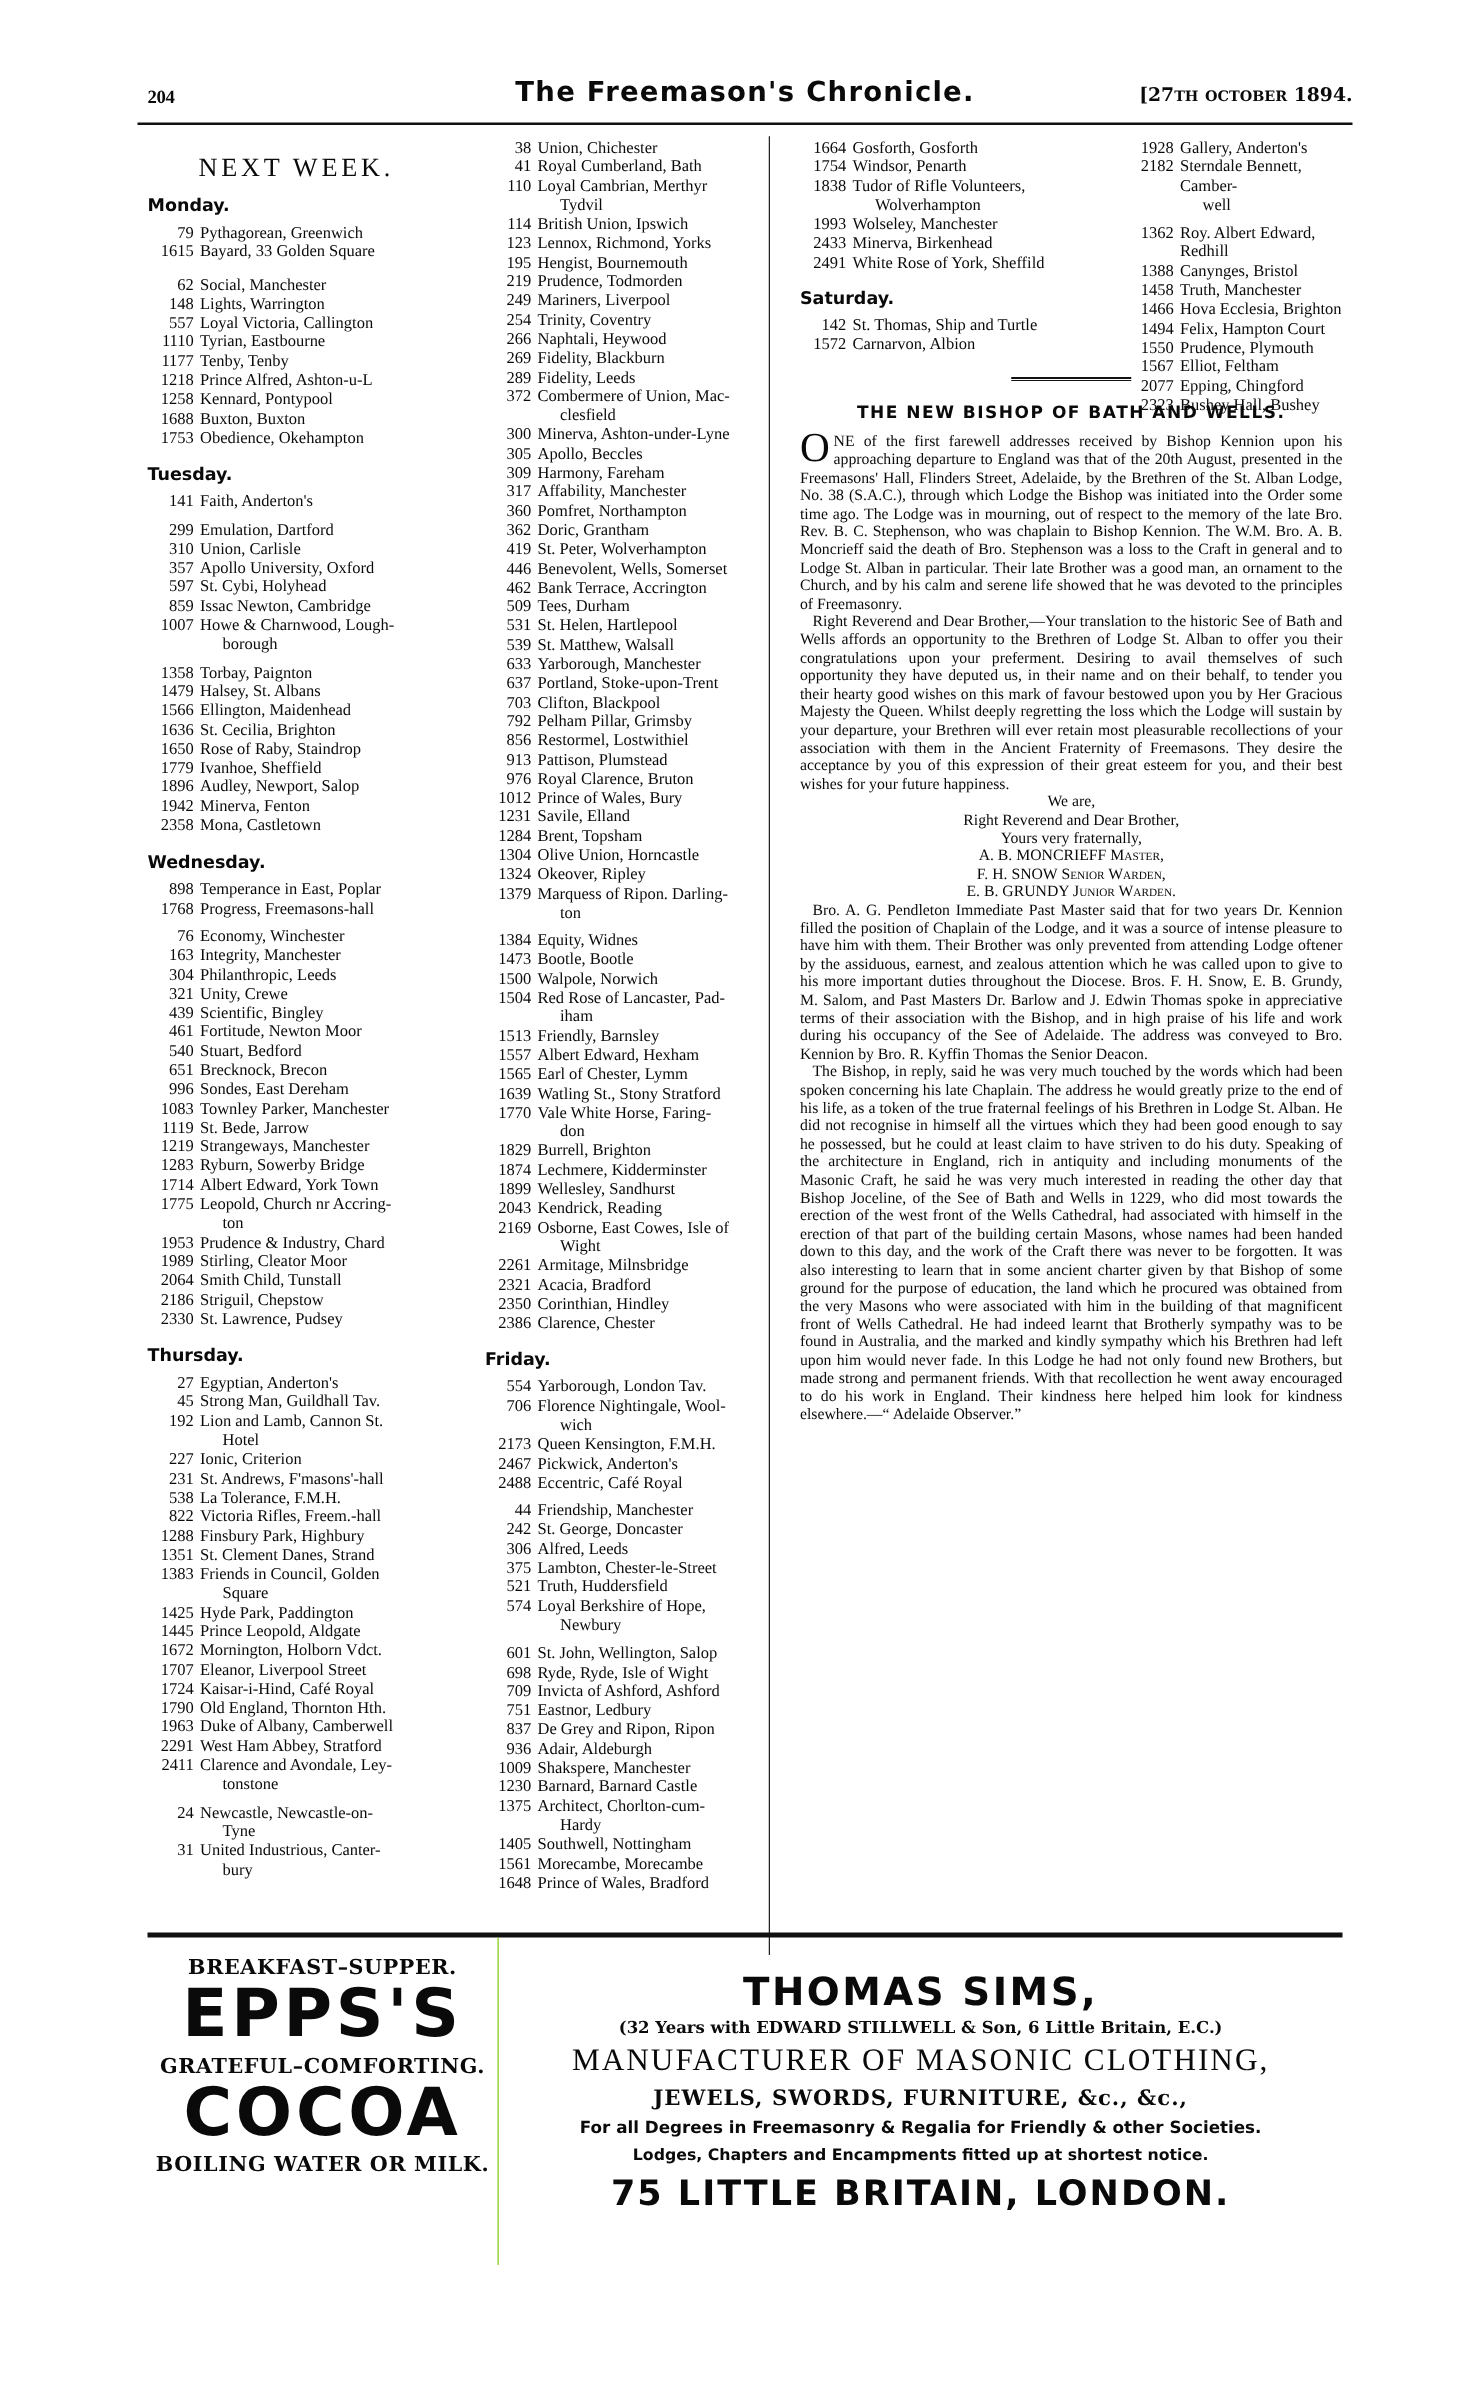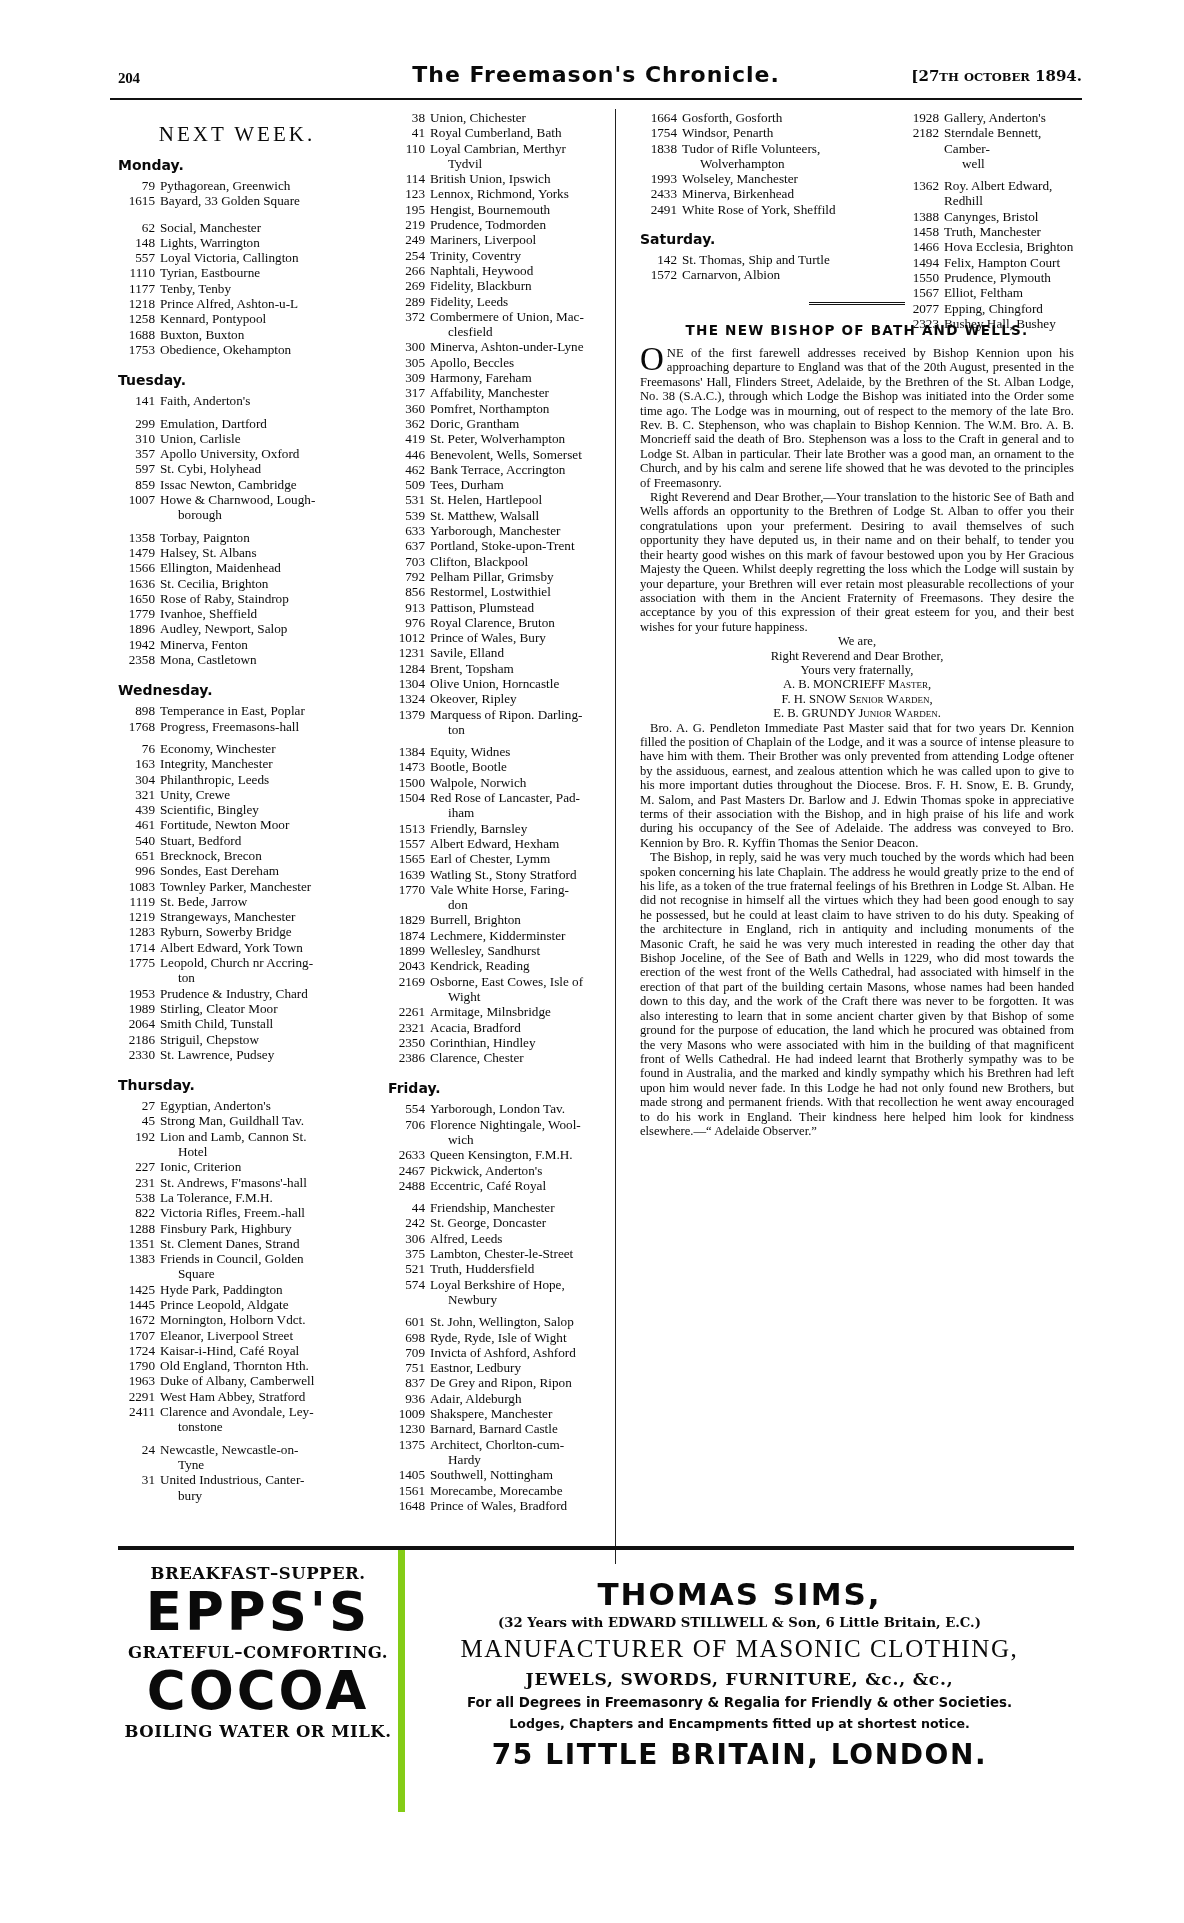--- a/index.html
+++ b/index.html
@@ -159,21 +159,21 @@
   }
   .ad-row{
     position:relative;
     display:flex;
     height:262px;
   }
   .ad-left{
     width:280px;
     padding-top:10px;
     text-align:center;
-    border-right:7px solid #84cc16;
+    border-right:1px solid #84cc16;
   }
   .ad-right{
     flex:1;
     padding-top:24px;
     text-align:center;
   }
   .epps-sm{
     font-family:"DejaVu Serif", serif;
     font-weight:bold;
     font-size:16.5px;
@@ -798,21 +798,21 @@
       <ul class="lodges">
           <li>
             <span class="no">554</span>
             <span class="nm">Yarborough, London Tav.</span>
           </li>
           <li>
             <span class="no">706</span>
             <span class="nm">Florence Nightingale, Wool-<span class="cont">wich</span></span>
           </li>
           <li>
-            <span class="no">2633</span>
+            <span class="no">2173</span>
             <span class="nm">Queen Kensington, F.M.H.</span>
           </li>
           <li>
             <span class="no">2467</span>
             <span class="nm">Pickwick, Anderton's</span>
           </li>
           <li>
             <span class="no">2488</span>
             <span class="nm">Eccentric, Café Royal</span>
           </li>

